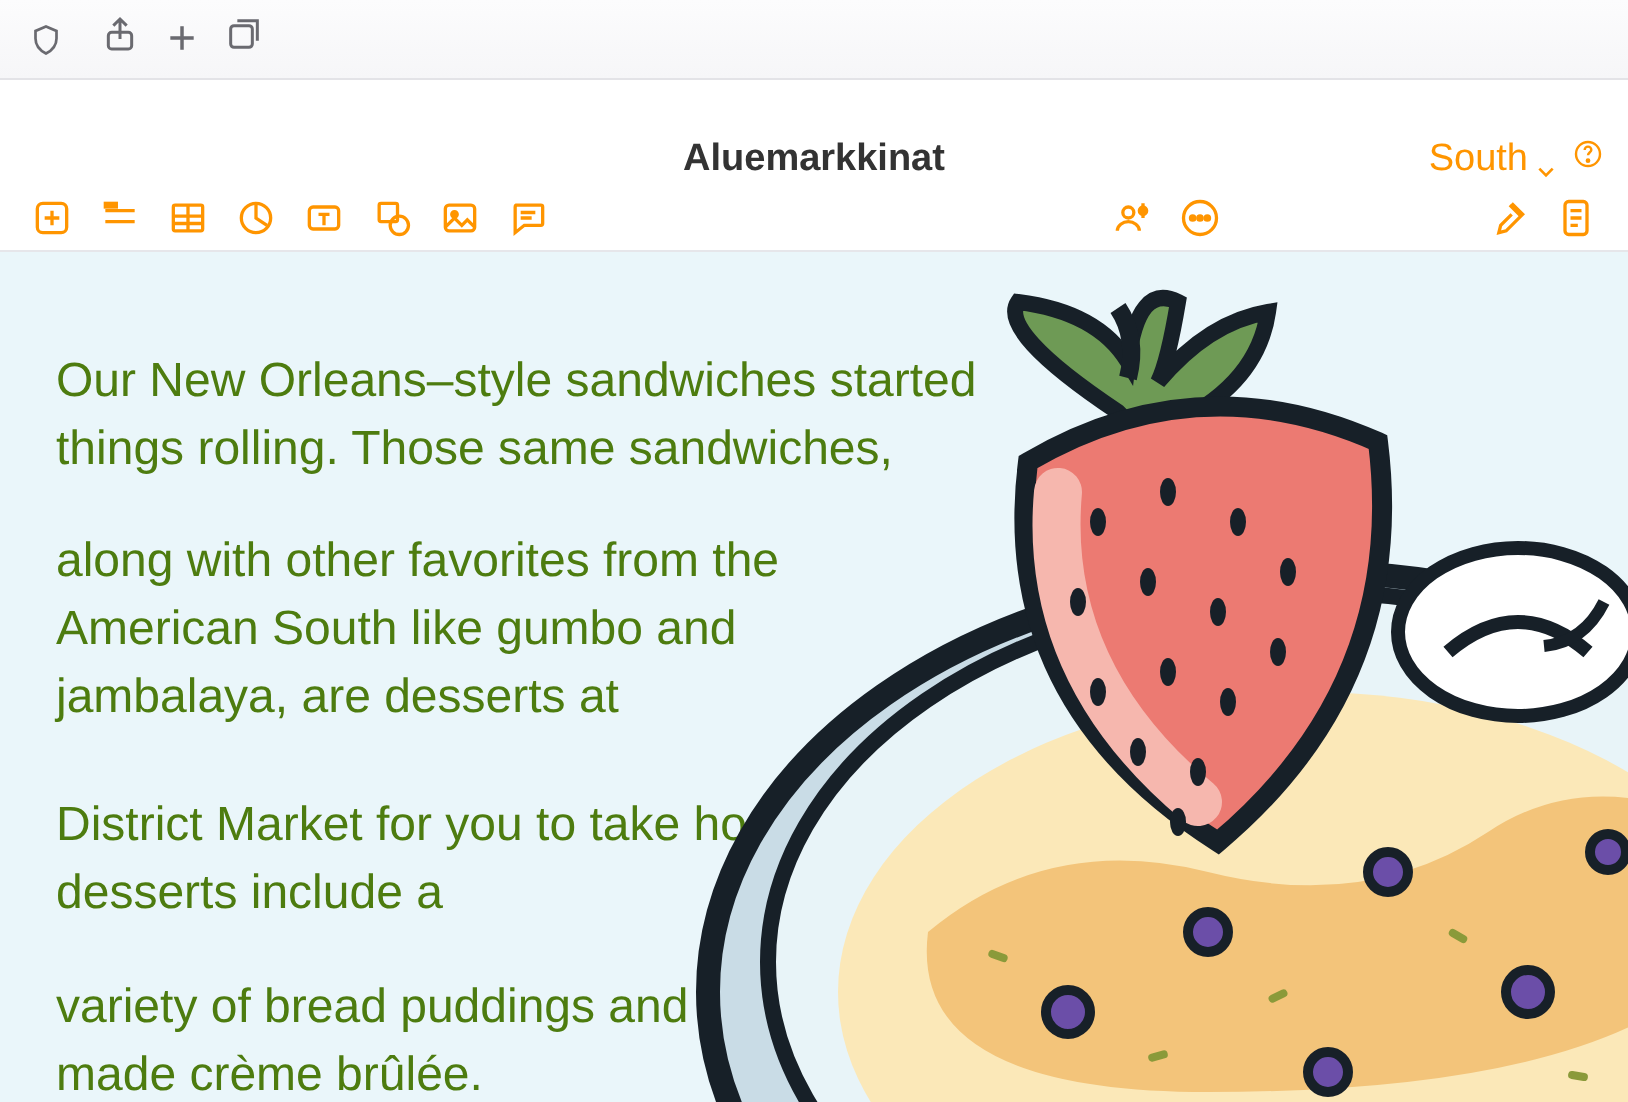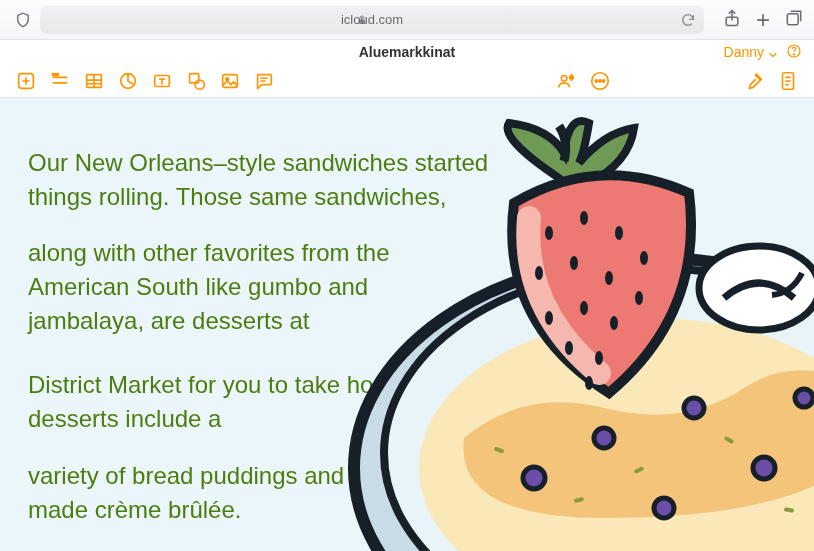--- a/index.html
+++ b/index.html
@@ -10,21 +10,21 @@
   .chrome .shield { width: 18px; height: 18px; color: #6a6a70; }
   .addr { flex: 1; height: 28px; border-radius: 7px; background: linear-gradient(#f0f0f2,#e9e9ec); display: flex; align-items: center; position: relative; color: #6a6a70; font-size: 13px; padding: 0 8px; }
   .addr .lock { width: 12px; height: 12px; margin-left: auto; margin-right: 4px; color:#8a8a8f; }
   .addr .url { position:absolute; left:50%; transform:translateX(-50%); }
   .addr .reload { margin-left:auto; width:16px; height:16px; color:#8a8a8f; }
   .chrome .right-icons { display:flex; align-items:center; gap:14px; padding-left:10px; color:#6a6a70; }
   .chrome .right-icons svg { width:20px; height:20px; }
   .plus { font-size:24px; font-weight:300; line-height:1; color:#6a6a70; }
 
   
-  .app-head { height: 24px; display:flex; align-items:center; justify-content:center; position:relative; font-size:14px; font-weight:600; color:#333; }
+  .app-head { height: 24px; display:flex; align-items:center; justify-content:center; position:relative; font-size:19px; font-weight:600; color:#333;margin-top:28px; }
   .app-head .user { position:absolute; right:36px; color:#ff9500; font-weight:500; display:flex; align-items:center; gap:4px; }
   .app-head .help { position:absolute; right:12px; color:#ff9500; }
   .chev-dn { width:10px; height:10px; }
   .help svg { width:16px; height:16px; }
 
   
   .toolbar { height: 34px; display:flex; align-items:center; padding: 0 14px; border-bottom:1px solid #e6e6ea; }
   .tb-left, .tb-right { display:flex; align-items:center; gap:10px; }
   .tb-left { flex:0 0 auto; }
   .tb-gap { flex:1; }
@@ -43,55 +43,41 @@
 </style>
 </head>
 <body>
 
 <div class="chrome">
   <span class="shield">
     <svg viewBox="0 0 24 24" fill="none" stroke="currentColor" stroke-width="1.8">
         <path d="M12 3l7 3v5c0 5-3 8-7 10-4-2-7-5-7-10V6l7-3z"></path>
       </svg>
   </span>
-  <div class="addr">
-    <span class="lock">
-      <svg viewBox="0 0 24 24" fill="currentColor">
-          <rect x="6" y="11" width="12" height="9" rx="2"></rect>
-          <path d="M8 11V8a4 4 0 118 0v3" fill="none" stroke="currentColor" stroke-width="2"></path>
-        </svg>
-    </span>
-    <span class="url">icloud.com</span>
-    <span class="reload">
-      <svg viewBox="0 0 24 24" fill="none" stroke="currentColor" stroke-width="2">
-          <path d="M20 12a8 8 0 10-2.3 5.6M20 5v6h-6"></path>
-        </svg>
-    </span>
-  </div>
   <div class="right-icons">
     <span>
       <svg viewBox="0 0 24 24" fill="none" stroke="currentColor" stroke-width="1.8">
           <path d="M12 3v12M8 7l4-4 4 4"></path>
           <rect x="5" y="11" width="14" height="10" rx="2"></rect>
         </svg>
     </span>
     <span class="plus">+</span>
     <span>
       <svg viewBox="0 0 24 24" fill="none" stroke="currentColor" stroke-width="1.8">
           <rect x="4" y="7" width="13" height="13" rx="2"></rect>
           <path d="M8 4h12v12"></path>
         </svg>
     </span>
   </div>
 </div>
 
 <div class="app-head">
   <span>Aluemarkkinat</span>
   <span class="user">
-    <span>Danny</span>
+    <span>South</span>
     <span class="chev-dn">
       <svg viewBox="0 0 12 12" fill="none" stroke="currentColor" stroke-width="1.6">
           <path d="M2 4l4 4 4-4"></path>
         </svg>
     </span>
   </span>
   <span class="help">
     <svg viewBox="0 0 24 24" fill="none" stroke="currentColor" stroke-width="1.8">
         <circle cx="12" cy="12" r="9"></circle>
         <path d="M9.5 9a2.5 2.5 0 115 0c0 1.5-2.5 2-2.5 4"></path>

